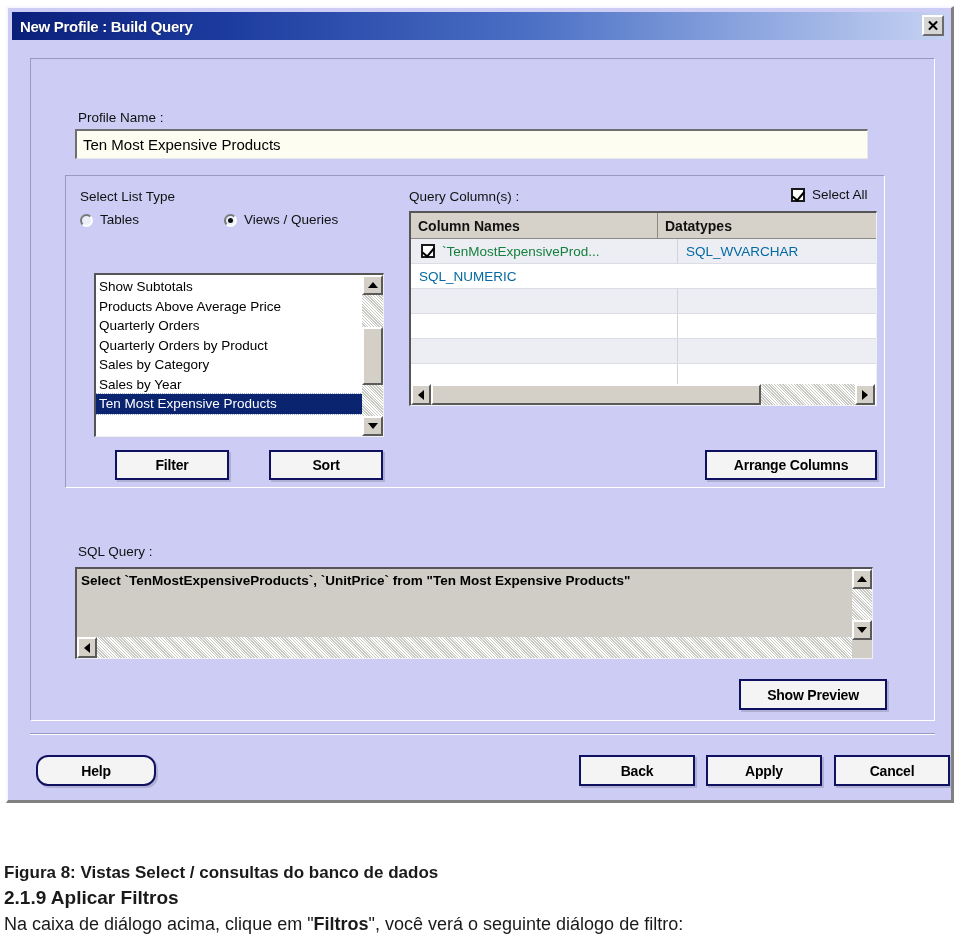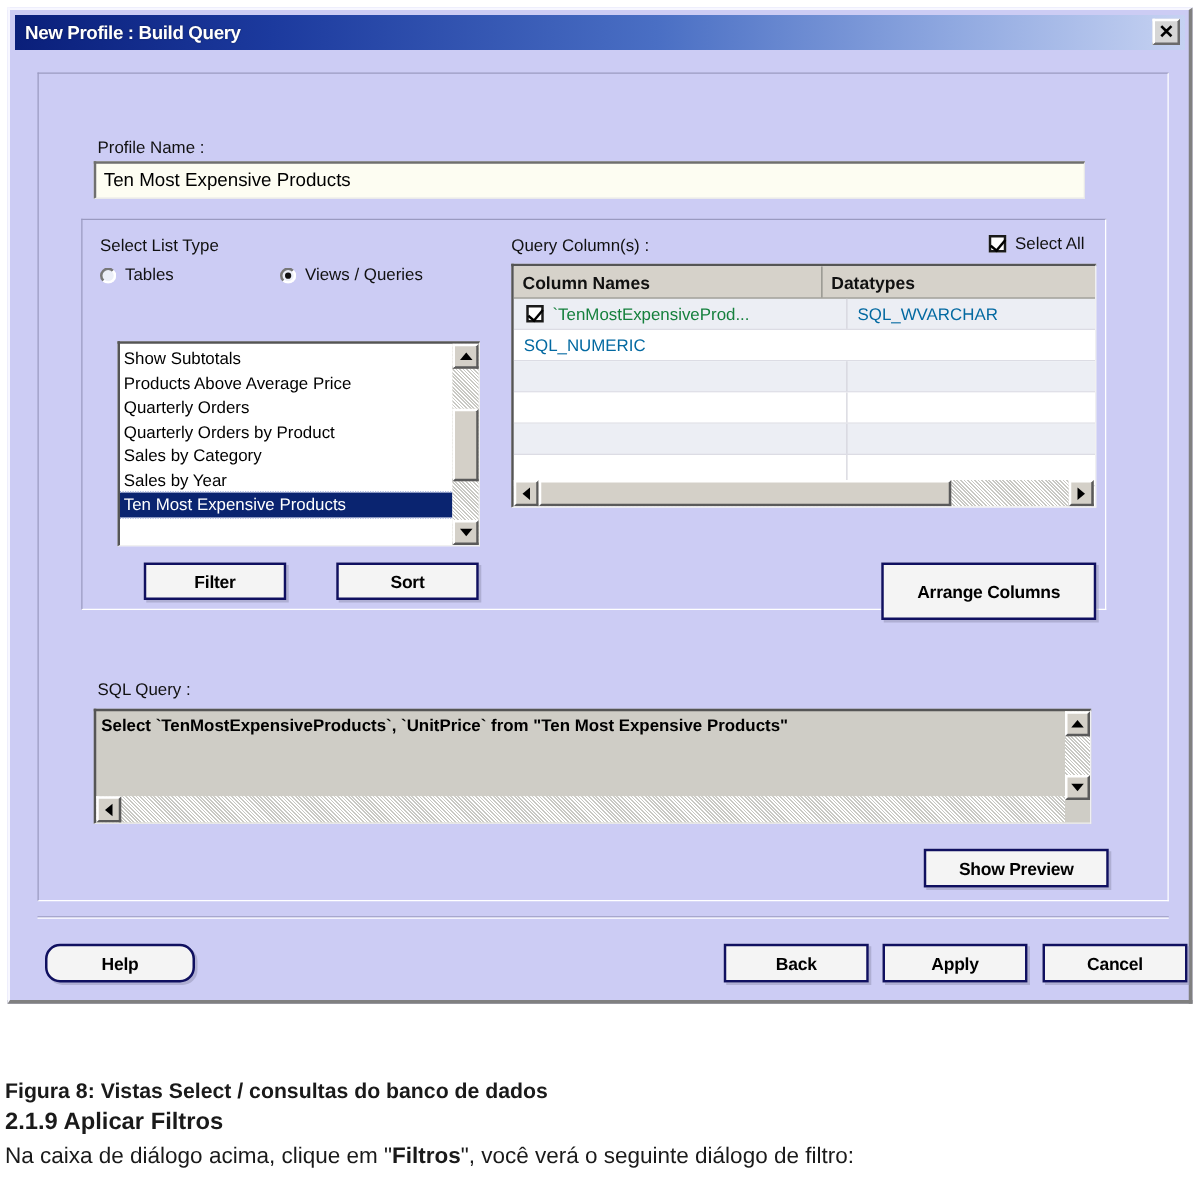--- a/index.html
+++ b/index.html
@@ -297,21 +297,21 @@
     font-size: 14px;
     font-weight: bold;
     font-family: "Liberation Sans", sans-serif;
     display: flex; align-items: center; justify-content: center;
     cursor: pointer;
     box-shadow: 2px 2px 0 rgba(140,140,170,.45);
     letter-spacing: -0.2px;
   }
   #btn-filter { position: absolute; left: 28px; top: 274px; width: 114px; height: 30px; margin-left: 21px; }
   #btn-sort   { position: absolute; left: 203px; top: 274px; width: 114px; height: 30px; }
-  #btn-arrange{ position: absolute; left: 639px; top: 274px; width: 172px; height: 46px; }
+  #btn-arrange{ position: absolute; left: 639px; top: 274px; width: 172px; height: 30px; }
 
   
   #sql-label { position: absolute; left: 66px; top: 500px; }
   #sql-box {
     position: absolute;
     left: 63px; top: 523px;
     width: 798px; height: 92px;
     background: #cfcdc6;
     border-top: 2px solid #555555;
     border-left: 2px solid #555555;

